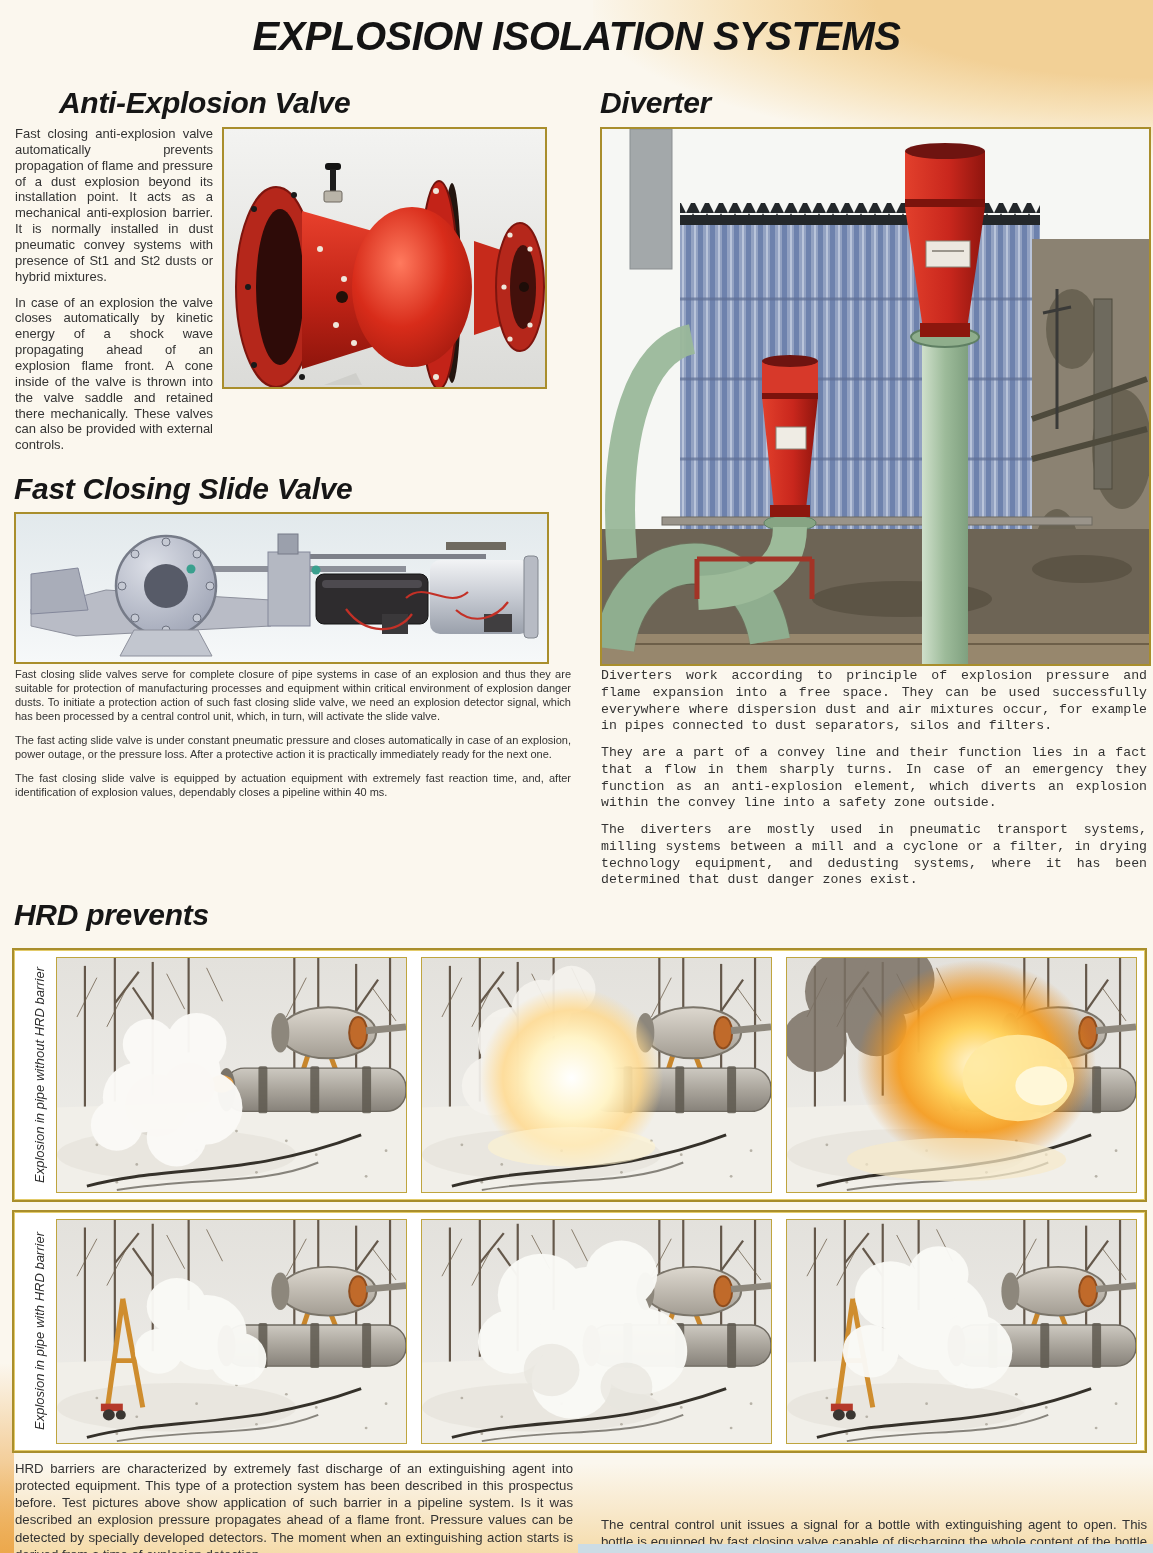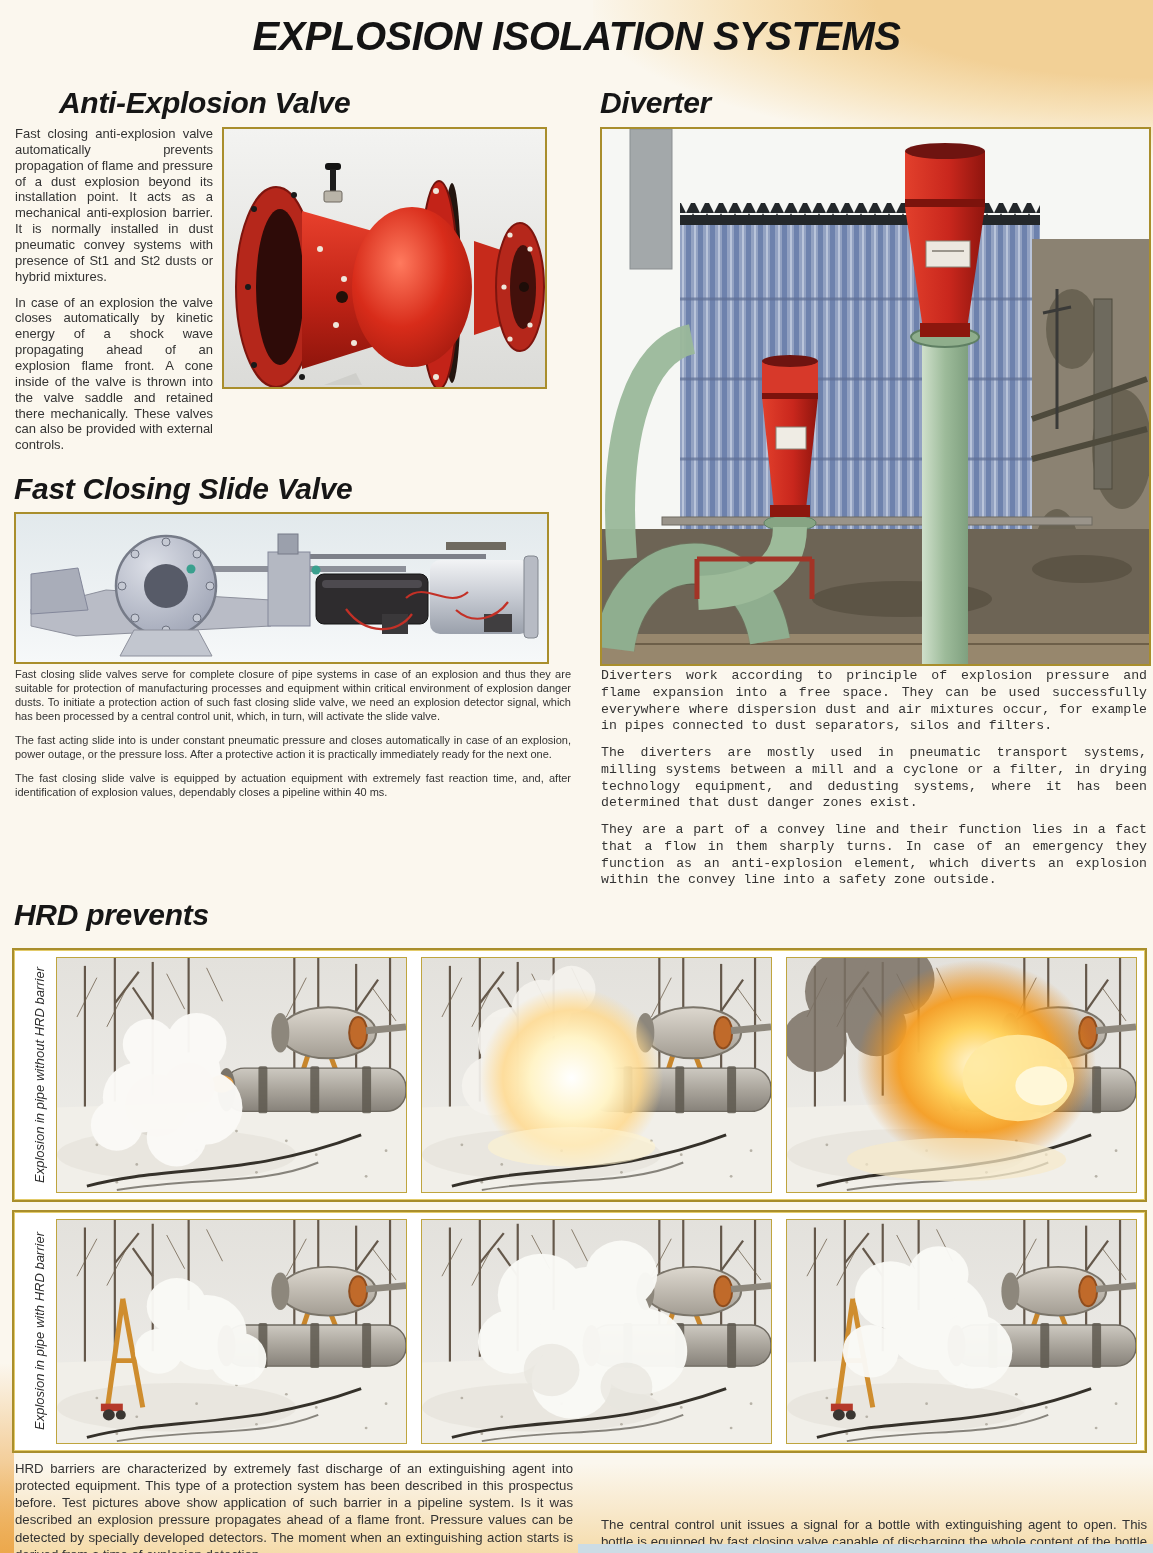--- a/index.html
+++ b/index.html
@@ -264,21 +264,21 @@
     <rect x="366" y="100" width="26" height="20" fill="#3a383a"></rect>
     <rect x="468" y="100" width="28" height="18" fill="#403e40"></rect>
     <path d="M330,95 C350,122 382,120 396,100 M390,84 C410,66 432,96 452,78 M440,96 C458,112 480,104 492,88" stroke="#c33026" stroke-width="2.2" fill="none"></path>
     <circle cx="175" cy="55" r="4.5" fill="#3aa08e"></circle>
       <circle cx="300" cy="56" r="4.5" fill="#3aa08e"></circle>
     <rect x="430" y="28" width="60" height="8" fill="#6f6a60"></rect>
   </svg>
 </div>
 <div class="fcsv-text txt">
   <p>Fast closing slide valves serve for complete closure of pipe systems in case of an explosion and thus they are suitable for protection of manufacturing processes and equipment within critical environment of explosion danger dusts. To initiate a protection action of such fast closing slide valve, we need an explosion detector signal, which has been processed by a central control unit, which, in turn, will activate the slide valve.</p>
-  <p>The fast acting slide into is under constant pneumatic pressure and closes automatically in case of an explosion, power outage, or the pressure loss. After a protective action it is practically immediately ready for the next one.</p>
+  <p>The fast acting slide valve is under constant pneumatic pressure and closes automatically in case of an explosion, power outage, or the pressure loss. After a protective action it is practically immediately ready for the next one.</p>
   <p>The fast closing slide valve is equipped by actuation equipment with extremely fast reaction time, and, after identification of explosion values, dependably closes a pipeline within 40 ms.</p>
 </div>
 
 <h2 class="h-div">Diverter</h2>
 <div class="frame div-photo">
   <svg viewBox="0 0 547 535" preserveAspectRatio="none">
     <defs>
       <pattern id="pcorr" width="12" height="310" patternUnits="userSpaceOnUse">
         <rect width="12" height="310" fill="#93a2c2"></rect>
         <rect width="5" height="310" fill="#6e82ad"></rect>
@@ -345,22 +345,22 @@
     <rect x="160" y="232" width="56" height="36" fill="#d7392a"></rect>
     <ellipse cx="188" cy="232" rx="28" ry="6" fill="#6e1410"></ellipse>
     <rect x="160" y="264" width="56" height="6" fill="#7c130c"></rect>
     <rect x="168" y="376" width="40" height="12" fill="#8c170e"></rect>
     <rect x="174" y="298" width="30" height="22" fill="#efece4" stroke="#8a8578"></rect>
     <path d="M95,430 L210,430 M95,430 L95,470 M210,430 L210,470" stroke="#a33326" stroke-width="5" fill="none"></path>
   </svg>
 </div>
 <div class="div-text txt">
   <p>Diverters work according to principle of explosion pressure and flame expansion into a free space. They can be used successfully everywhere where dispersion dust and air mixtures occur, for example in pipes connected to dust separators, silos and filters.</p>
+  <p>They are a part of a convey line and their function lies in a fact that a flow in them sharply turns. In case of an emergency they function as an anti-explosion element, which diverts an explosion within the convey line into a safety zone outside.</p>
   <p>The diverters are mostly used in pneumatic transport systems, milling systems between a mill and a cyclone or a filter, in drying technology equipment, and dedusting systems, where it has been determined that dust danger zones exist.</p>
-  <p>They are a part of a convey line and their function lies in a fact that a flow in them sharply turns. In case of an emergency they function as an anti-explosion element, which diverts an explosion within the convey line into a safety zone outside.</p>
 </div>
 
 <h2 class="h-hrd">HRD prevents</h2>
 
 <div class="frame strip strip1">
   <div class="strip-label">Explosion in pipe without HRD barrier</div>
   <div class="strip-photos">
     <div class="sphoto">
       <svg viewBox="0 0 350 238" preserveAspectRatio="none">
         <use href="#winterBase"></use>

